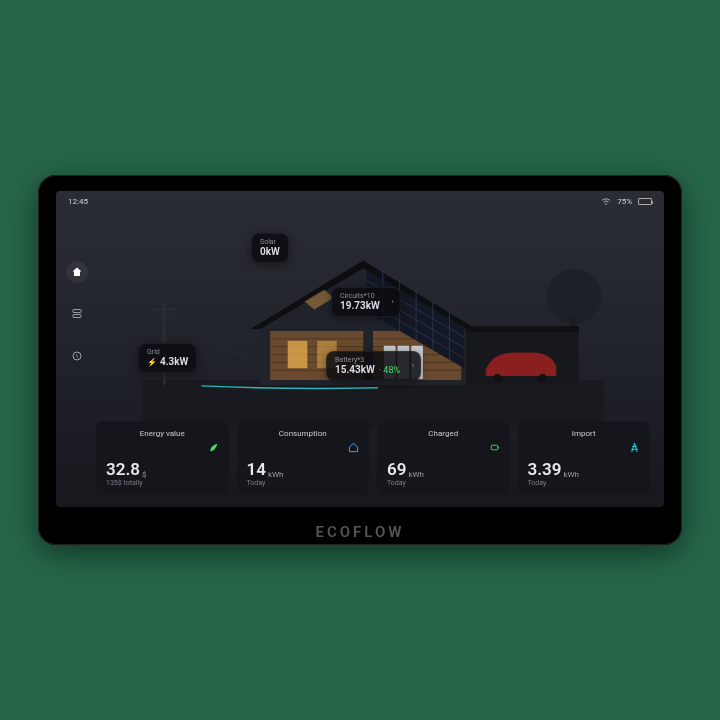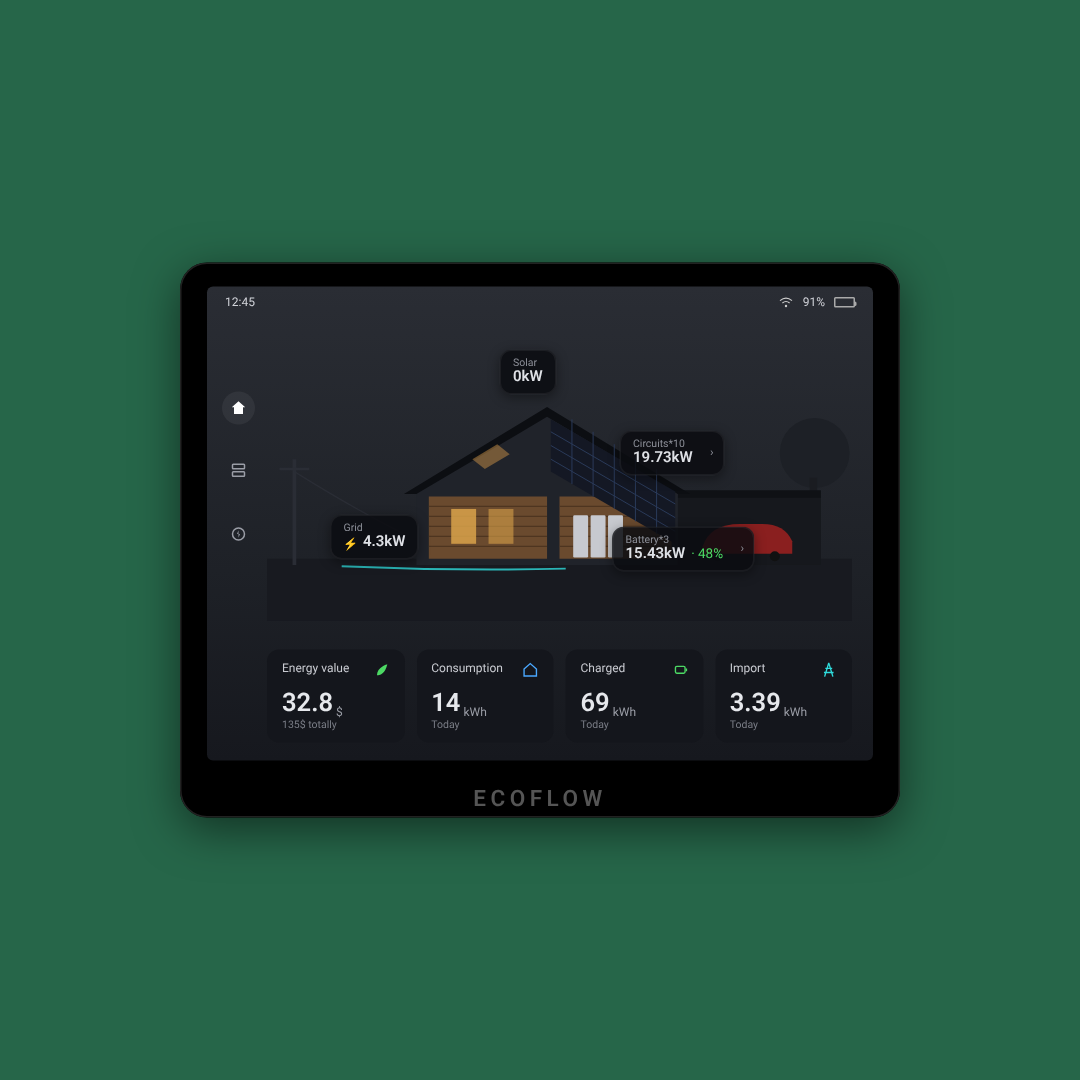--- a/index.html
+++ b/index.html
@@ -7,21 +7,21 @@
   body {
     background: #266649;
     font-family: -apple-system, BlinkMacSystemFont, "Segoe UI", Roboto, sans-serif;
     display: flex;
     align-items: center;
     justify-content: center;
     overflow: hidden;
   }
 
   .device {
-    width: 480px;
+    width: 644px;
     height: 370px;
     background: #000;
     border-radius: 18px;
     padding: 16px 18px 22px 18px;
     box-shadow: 0 8px 30px rgba(0,0,0,.5), inset 0 0 0 1px #222;
     position: relative;
   }
 
   .screen {
     width: 100%;
@@ -139,21 +139,21 @@
     display: flex; gap: 8px;
   }
   .card {
     flex: 1;
     background: #14161c;
     border-radius: 8px;
     padding: 8px 10px;
     position: relative;
     min-height: 58px;
   }
-  .card .c-label { font-size: 8px; color: #c9cbd1; display:flex; align-items:flex-start; gap:4px; }
+  .card .c-label { font-size: 8px; color: #c9cbd1; display:flex; align-items:center; gap:4px;flex-direction:column; }
   .card .c-icon { margin-left:auto; font-size:10px; }
   .card .c-value { font-size: 17px; font-weight: 600; margin-top: 4px; display:flex; align-items:flex-end; gap:2px; }
   .card .c-unit { font-size: 8px; color: #9a9da6; font-weight: 400; }
   .card .c-sub { font-size: 7px; color: #7a7d86; margin-top: 0; }
 
   .ic-green { color:#4cd964; }
   .ic-blue { color:#4aa8ff; }
   .ic-cyan { color:#2fdcdc; }
 </style>
 </head>
@@ -165,21 +165,21 @@
     <div class="statusbar">
       <span>12:45</span>
       <span class="status-right">
         <span class="wifi-icon">
           <svg viewBox="0 0 12 10">
               <path d="M1 3 Q6 -1 11 3" fill="none" stroke="#ccc" stroke-width="1"></path>
               <path d="M3 5 Q6 2.5 9 5" fill="none" stroke="#ccc" stroke-width="1"></path>
               <circle cx="6" cy="7.5" r="1" fill="#ccc"></circle>
             </svg>
         </span>
-        <span>91%</span>
+        <span>75%</span>
         <span class="battery-icon"><span class="battery-fill"></span></span>
       </span>
     </div>
 
 
     <div class="sidebar">
       <div class="side-btn">
         <svg width="12" height="12" viewBox="0 0 24 24" fill="#fff">
             <path d="M12 3 L3 11 H6 V20 H18 V11 H21 Z"></path>
           </svg>

